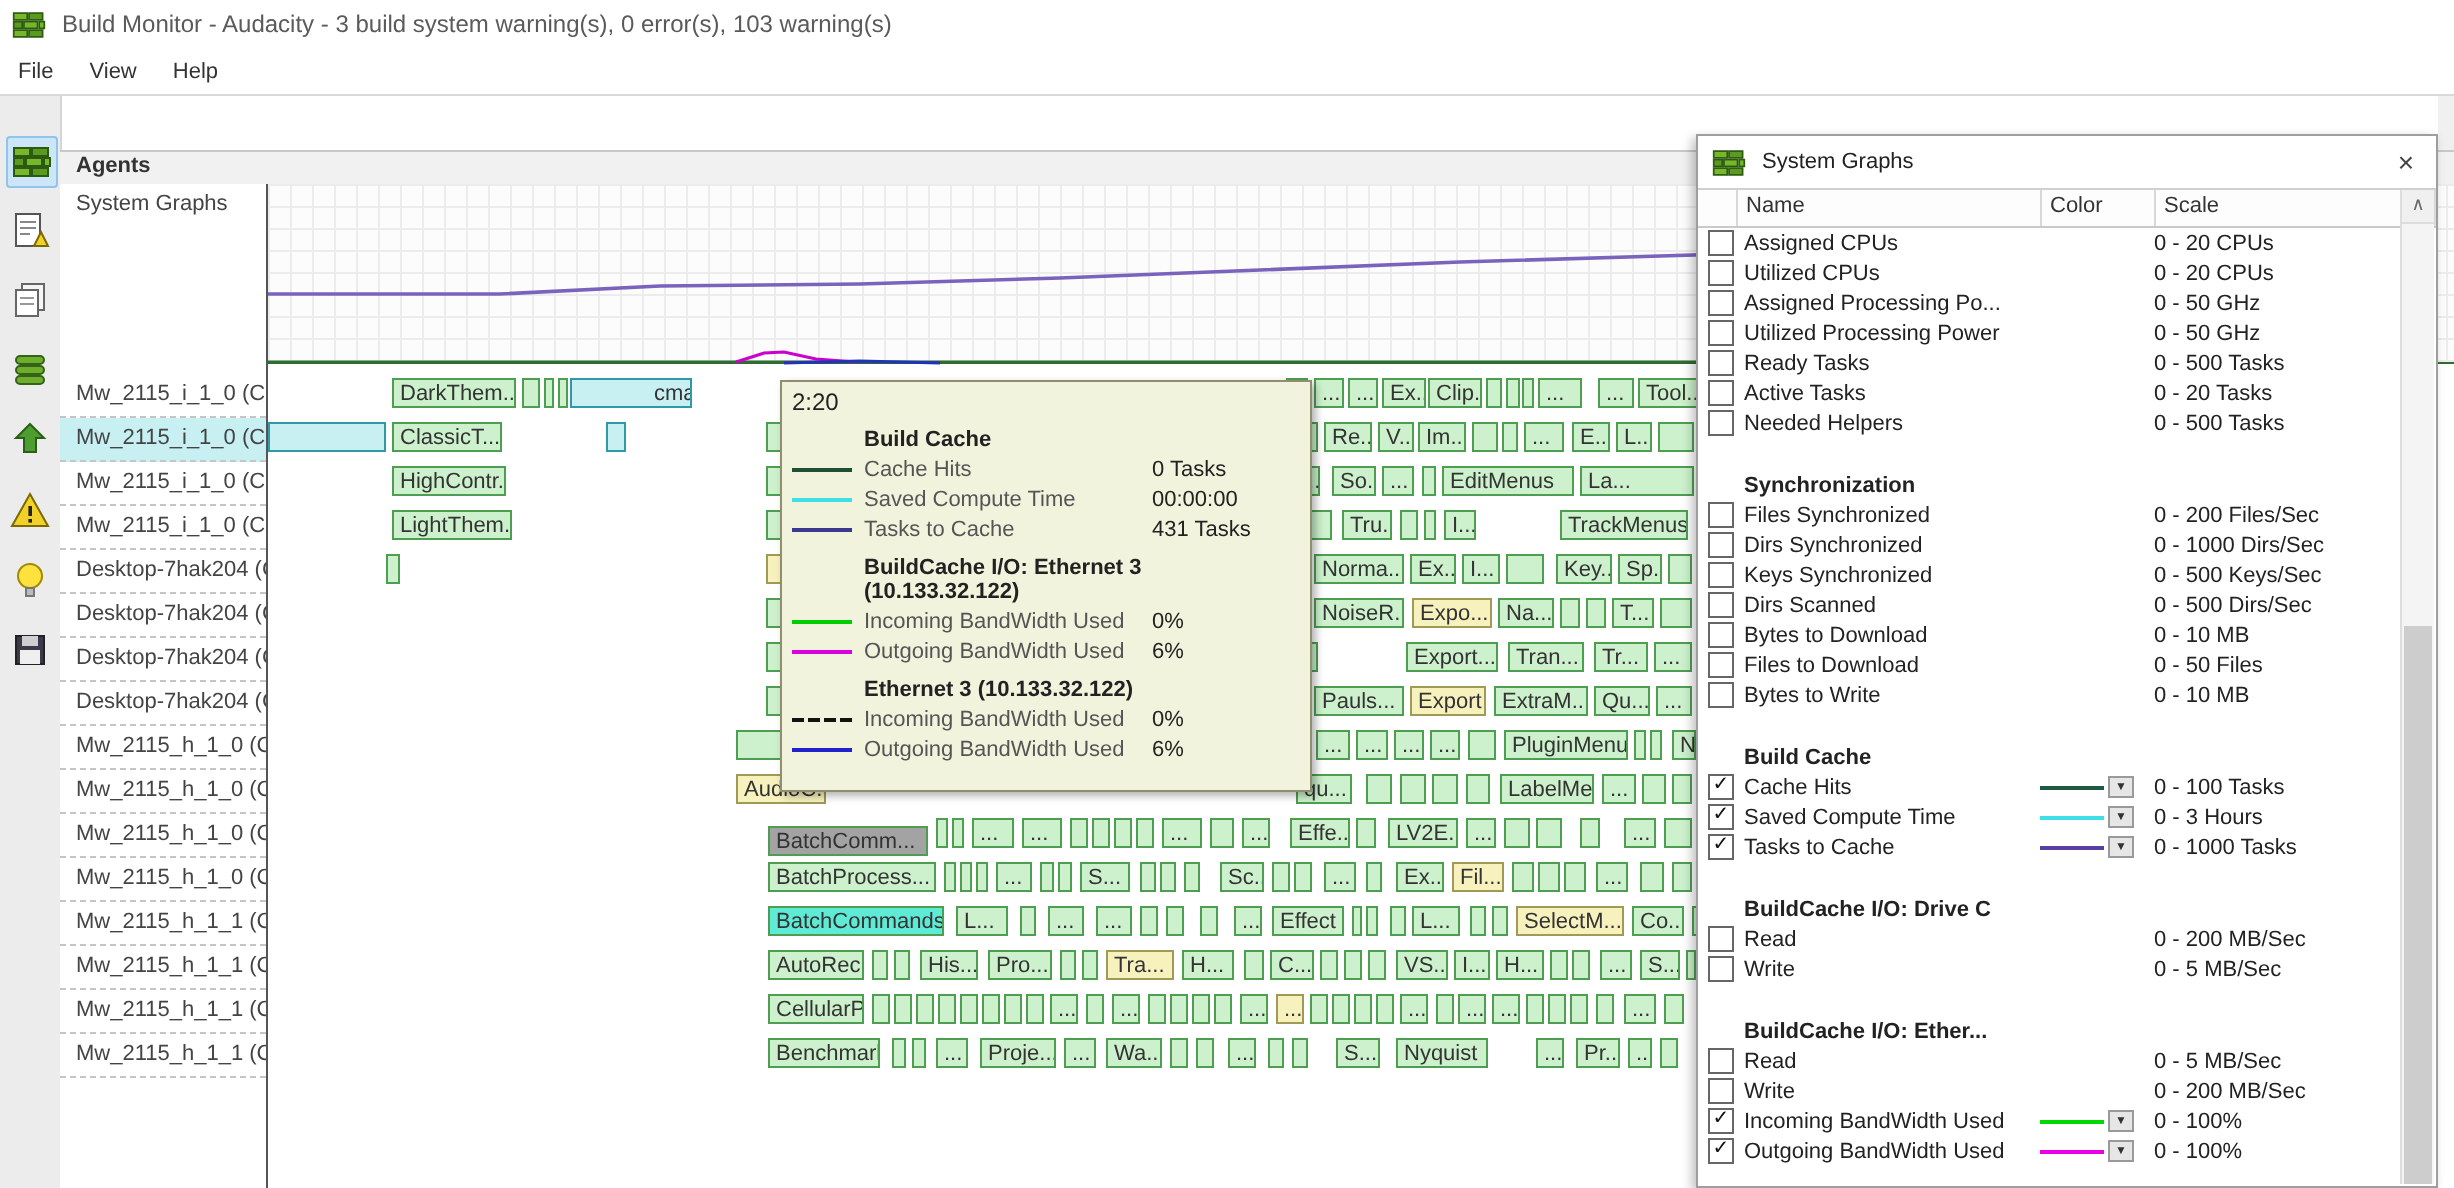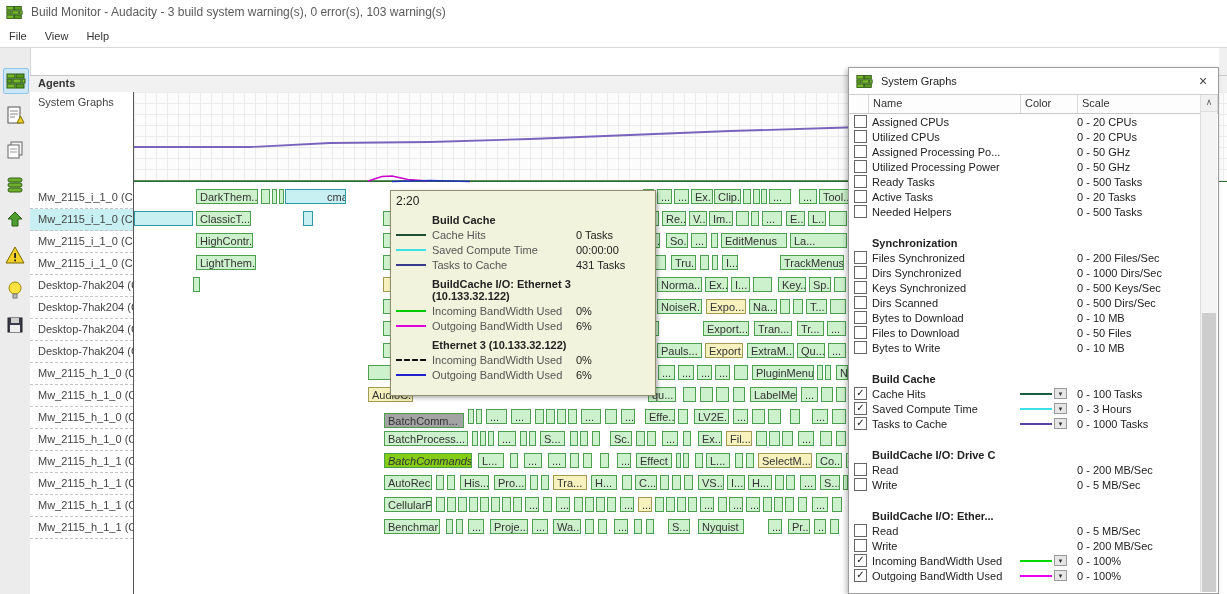--- a/index.html
+++ b/index.html
@@ -366,21 +366,21 @@
       <div class="task" style="left: 662px; top: 431px; width: 16px; background: rgb(204, 241, 204); border-color: rgb(78, 158, 82); pointer-events: auto;">...</div>
       <div class="task" style="left: 683px; top: 431px; width: 8px; background: rgb(204, 241, 204); border-color: rgb(78, 158, 82); pointer-events: auto;"></div>
       <div class="task" style="left: 698px; top: 431px; width: 24px; background: rgb(204, 241, 204); border-color: rgb(78, 158, 82); pointer-events: auto;">Ex...</div>
       <div class="task" style="left: 726px; top: 431px; width: 26px; background: rgb(247, 241, 189); border-color: rgb(160, 154, 85); pointer-events: auto;">Fil...</div>
       <div class="task" style="left: 756px; top: 431px; width: 11px; background: rgb(204, 241, 204); border-color: rgb(78, 158, 82); pointer-events: auto;"></div>
       <div class="task" style="left: 769px; top: 431px; width: 11px; background: rgb(204, 241, 204); border-color: rgb(78, 158, 82); pointer-events: auto;"></div>
       <div class="task" style="left: 782px; top: 431px; width: 11px; background: rgb(204, 241, 204); border-color: rgb(78, 158, 82); pointer-events: auto;"></div>
       <div class="task" style="left: 798px; top: 431px; width: 16px; background: rgb(204, 241, 204); border-color: rgb(78, 158, 82); pointer-events: auto;">...</div>
       <div class="task" style="left: 820px; top: 431px; width: 12px; background: rgb(204, 241, 204); border-color: rgb(78, 158, 82); pointer-events: auto;"></div>
       <div class="task" style="left: 836px; top: 431px; width: 10px; background: rgb(204, 241, 204); border-color: rgb(78, 158, 82); pointer-events: auto;"></div>
-      <div class="task" style="left: 384px; top: 453px; width: 88px; background: #84cc16; border-color: rgb(78, 158, 82); pointer-events: auto; font-style: italic;">BatchCommands</div>
+      <div class="task" style="left: 384px; top: 453px; width: 88px; background: #5eead4; border-color: rgb(78, 158, 82); pointer-events: auto;">BatchCommands</div>
       <div class="task" style="left: 478px; top: 453px; width: 26px; background: rgb(204, 241, 204); border-color: rgb(78, 158, 82); pointer-events: auto;">L...</div>
       <div class="task" style="left: 510px; top: 453px; width: 8px; background: rgb(204, 241, 204); border-color: rgb(78, 158, 82); pointer-events: auto;"></div>
       <div class="task" style="left: 524px; top: 453px; width: 18px; background: rgb(204, 241, 204); border-color: rgb(78, 158, 82); pointer-events: auto;">...</div>
       <div class="task" style="left: 548px; top: 453px; width: 18px; background: rgb(204, 241, 204); border-color: rgb(78, 158, 82); pointer-events: auto;">...</div>
       <div class="task" style="left: 570px; top: 453px; width: 9px; background: rgb(204, 241, 204); border-color: rgb(78, 158, 82); pointer-events: auto;"></div>
       <div class="task" style="left: 583px; top: 453px; width: 9px; background: rgb(204, 241, 204); border-color: rgb(78, 158, 82); pointer-events: auto;"></div>
       <div class="task" style="left: 600px; top: 453px; width: 9px; background: rgb(204, 241, 204); border-color: rgb(78, 158, 82); pointer-events: auto;"></div>
       <div class="task" style="left: 617px; top: 453px; width: 14px; background: rgb(204, 241, 204); border-color: rgb(78, 158, 82); pointer-events: auto;">...</div>
       <div class="task" style="left: 636px; top: 453px; width: 36px; background: rgb(204, 241, 204); border-color: rgb(78, 158, 82); pointer-events: auto;">Effect</div>
       <div class="task" style="left: 676px; top: 453px; width: 4px; background: rgb(204, 241, 204); border-color: rgb(78, 158, 82); pointer-events: auto;"></div>

